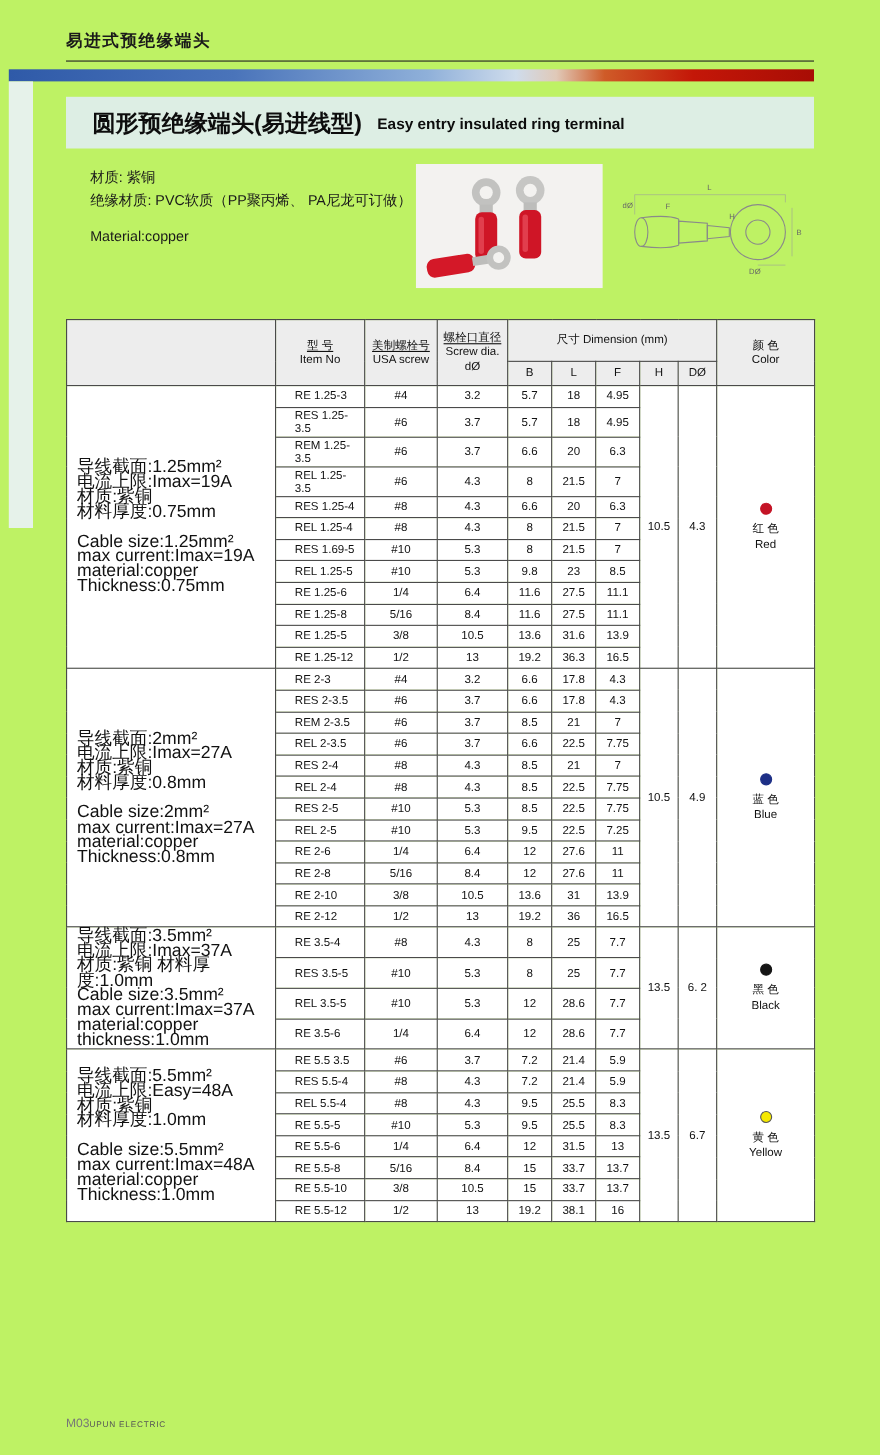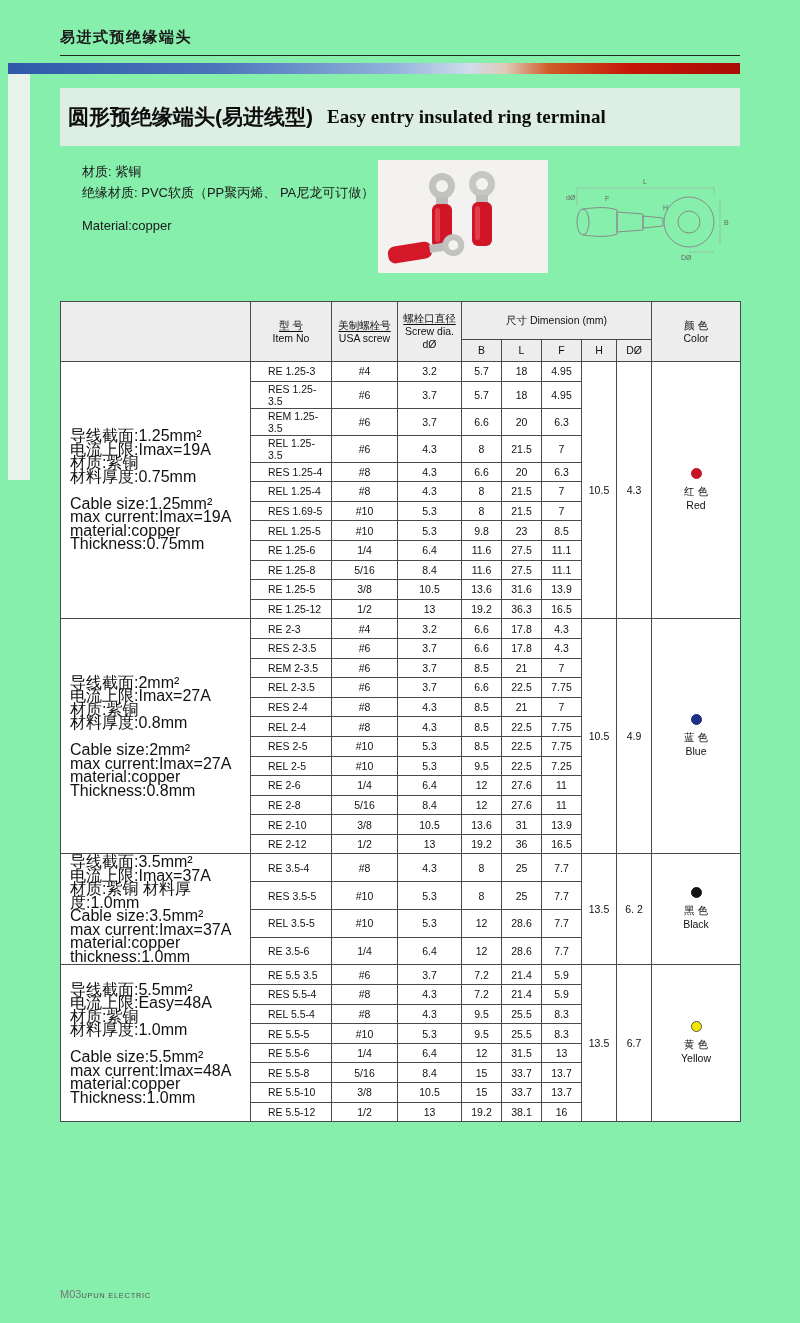--- a/index.html
+++ b/index.html
@@ -3,35 +3,35 @@
 <meta charset="utf-8">
 <style>
   * { margin:0; padding:0; box-sizing:border-box; }
   html,body { background:#fff; }
   body {
     width:800px; height:1323px;
     font-family:"Liberation Sans", sans-serif;
     color:#111;
     position:relative;
   }
-  .page { position:absolute; left:0; top:0; width:800px; height:1323px; background:#86efac; overflow:hidden; }
+  .page { position:absolute; left:0; top:0; width:800px; height:1323px; background:#bef264; overflow:hidden; }
 
   .top-title { position:absolute; left:60px; top:28px; font-size:15px; font-weight:bold; letter-spacing:1.5px; color:#1a1a1a; }
   .title-underline { position:absolute; left:60px; top:55px; width:680px; height:1px; background:#222; }
   .gradient-bar {
     position:absolute; left:8px; top:63px; width:732px; height:11px;
     background:linear-gradient(90deg,#2f5aa8 0%,#4a74ba 28%,#8fb0d9 52%,#cfdcec 63%,#e0c9b8 68%,#cf5b28 74%,#c41708 85%,#a80d05 100%);
   }
   .left-strip { position:absolute; left:8px; top:74px; width:22px; height:406px; background:#e6f2ea; }
 
   .content { position:absolute; left:60px; top:88px; width:680px; }
 
-  .product-header { background:#ddeee4; height:58px; display:flex; align-items:center; padding-left:8px; gap:14px; }
+  .product-header { background:#ddeee4; height:47px; display:flex; align-items:center; padding-left:24px; gap:14px; }
   .ph-cn { font-size:21px; font-weight:bold; color:#0d0d0d; }
-  .ph-en { font-size:19px; font-weight:bold; color:#0d0d0d;font-family:Liberation Serif, serif; }
+  .ph-en { font-size:14px; font-weight:bold; color:#0d0d0d; }
 
   .info-row { position:relative; height:155px; }
   .materials { position:absolute; left:2px; top:16px; font-size:13px; line-height:1.6; color:#1a1a1a;margin-left:20px; }
   .m-gap { height:12px; }
   .photo { position:absolute; left:318px; top:14px; width:170px; height:113px; }
   .drawing { position:absolute; left:505px; top:24px; width:175px; height:92px; }
 
   table.spec { border-collapse:collapse; width:680px; table-layout:fixed; }
   .spec th, .spec td { border:1px solid #4a4a4a; font-size:10.5px; text-align:center; padding:1px 2px; vertical-align:middle; color:#111; }
   .spec thead th { background:#ededed; font-weight:normal; line-height:13px; }

